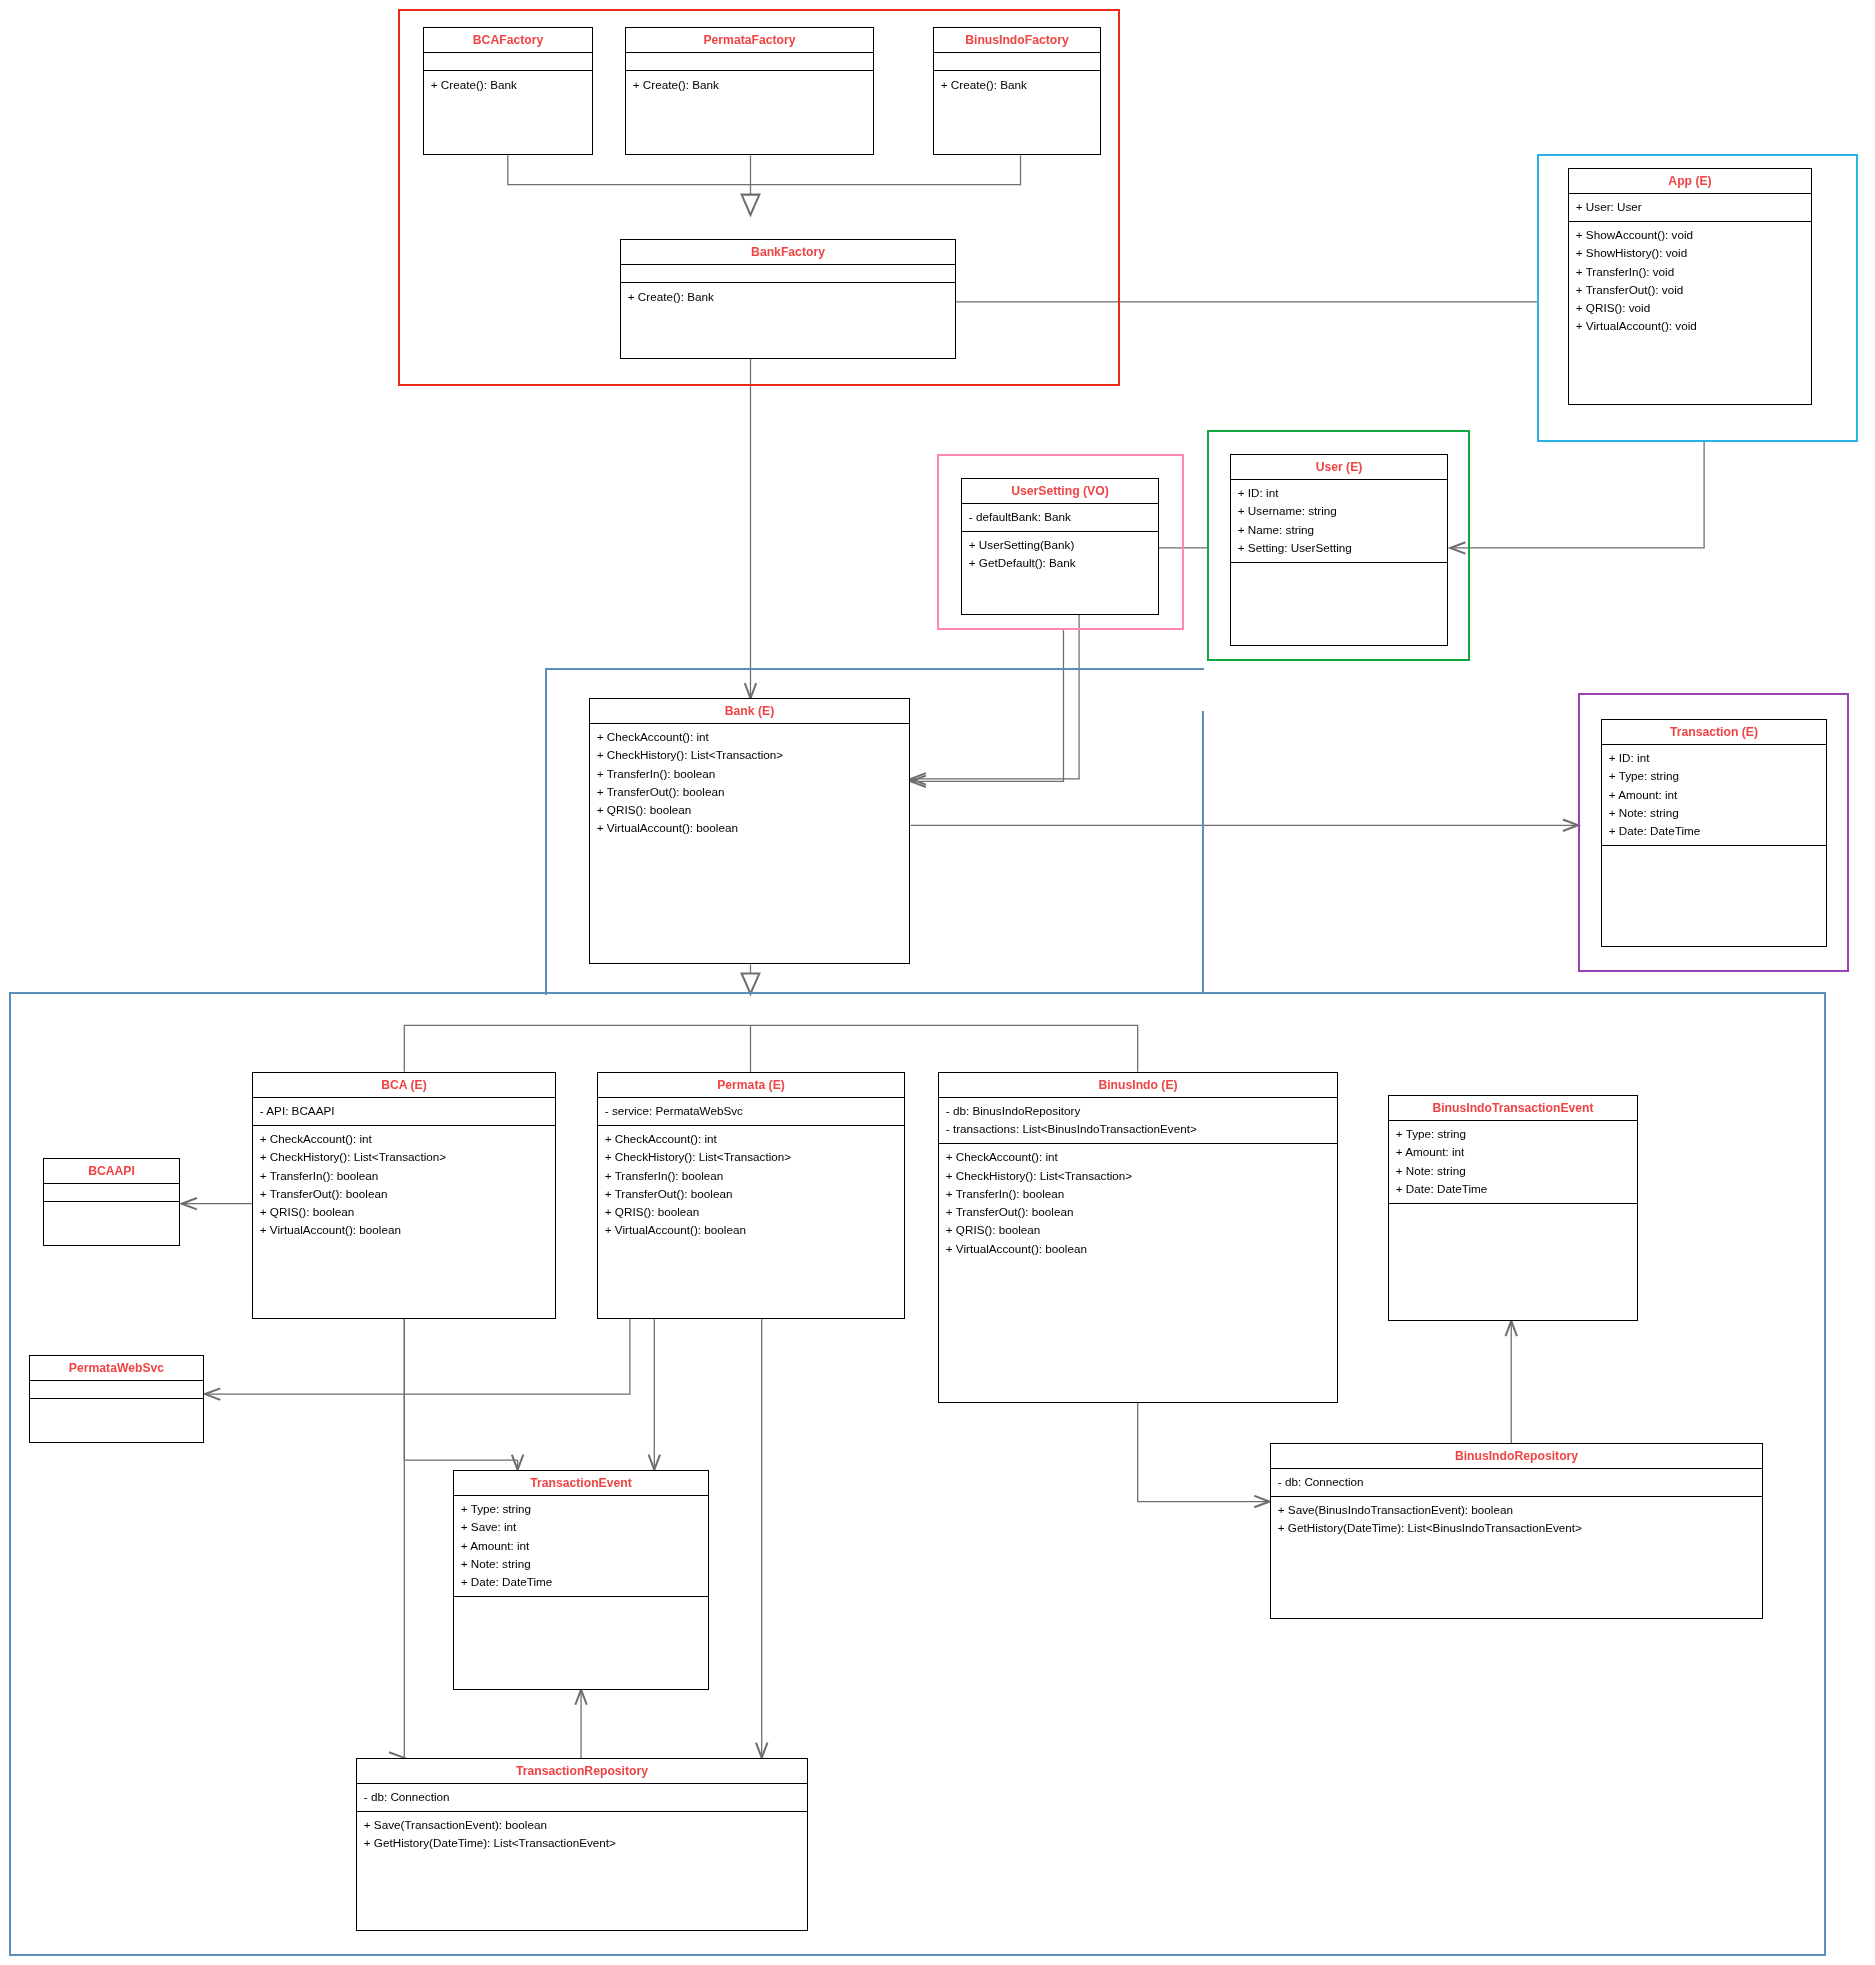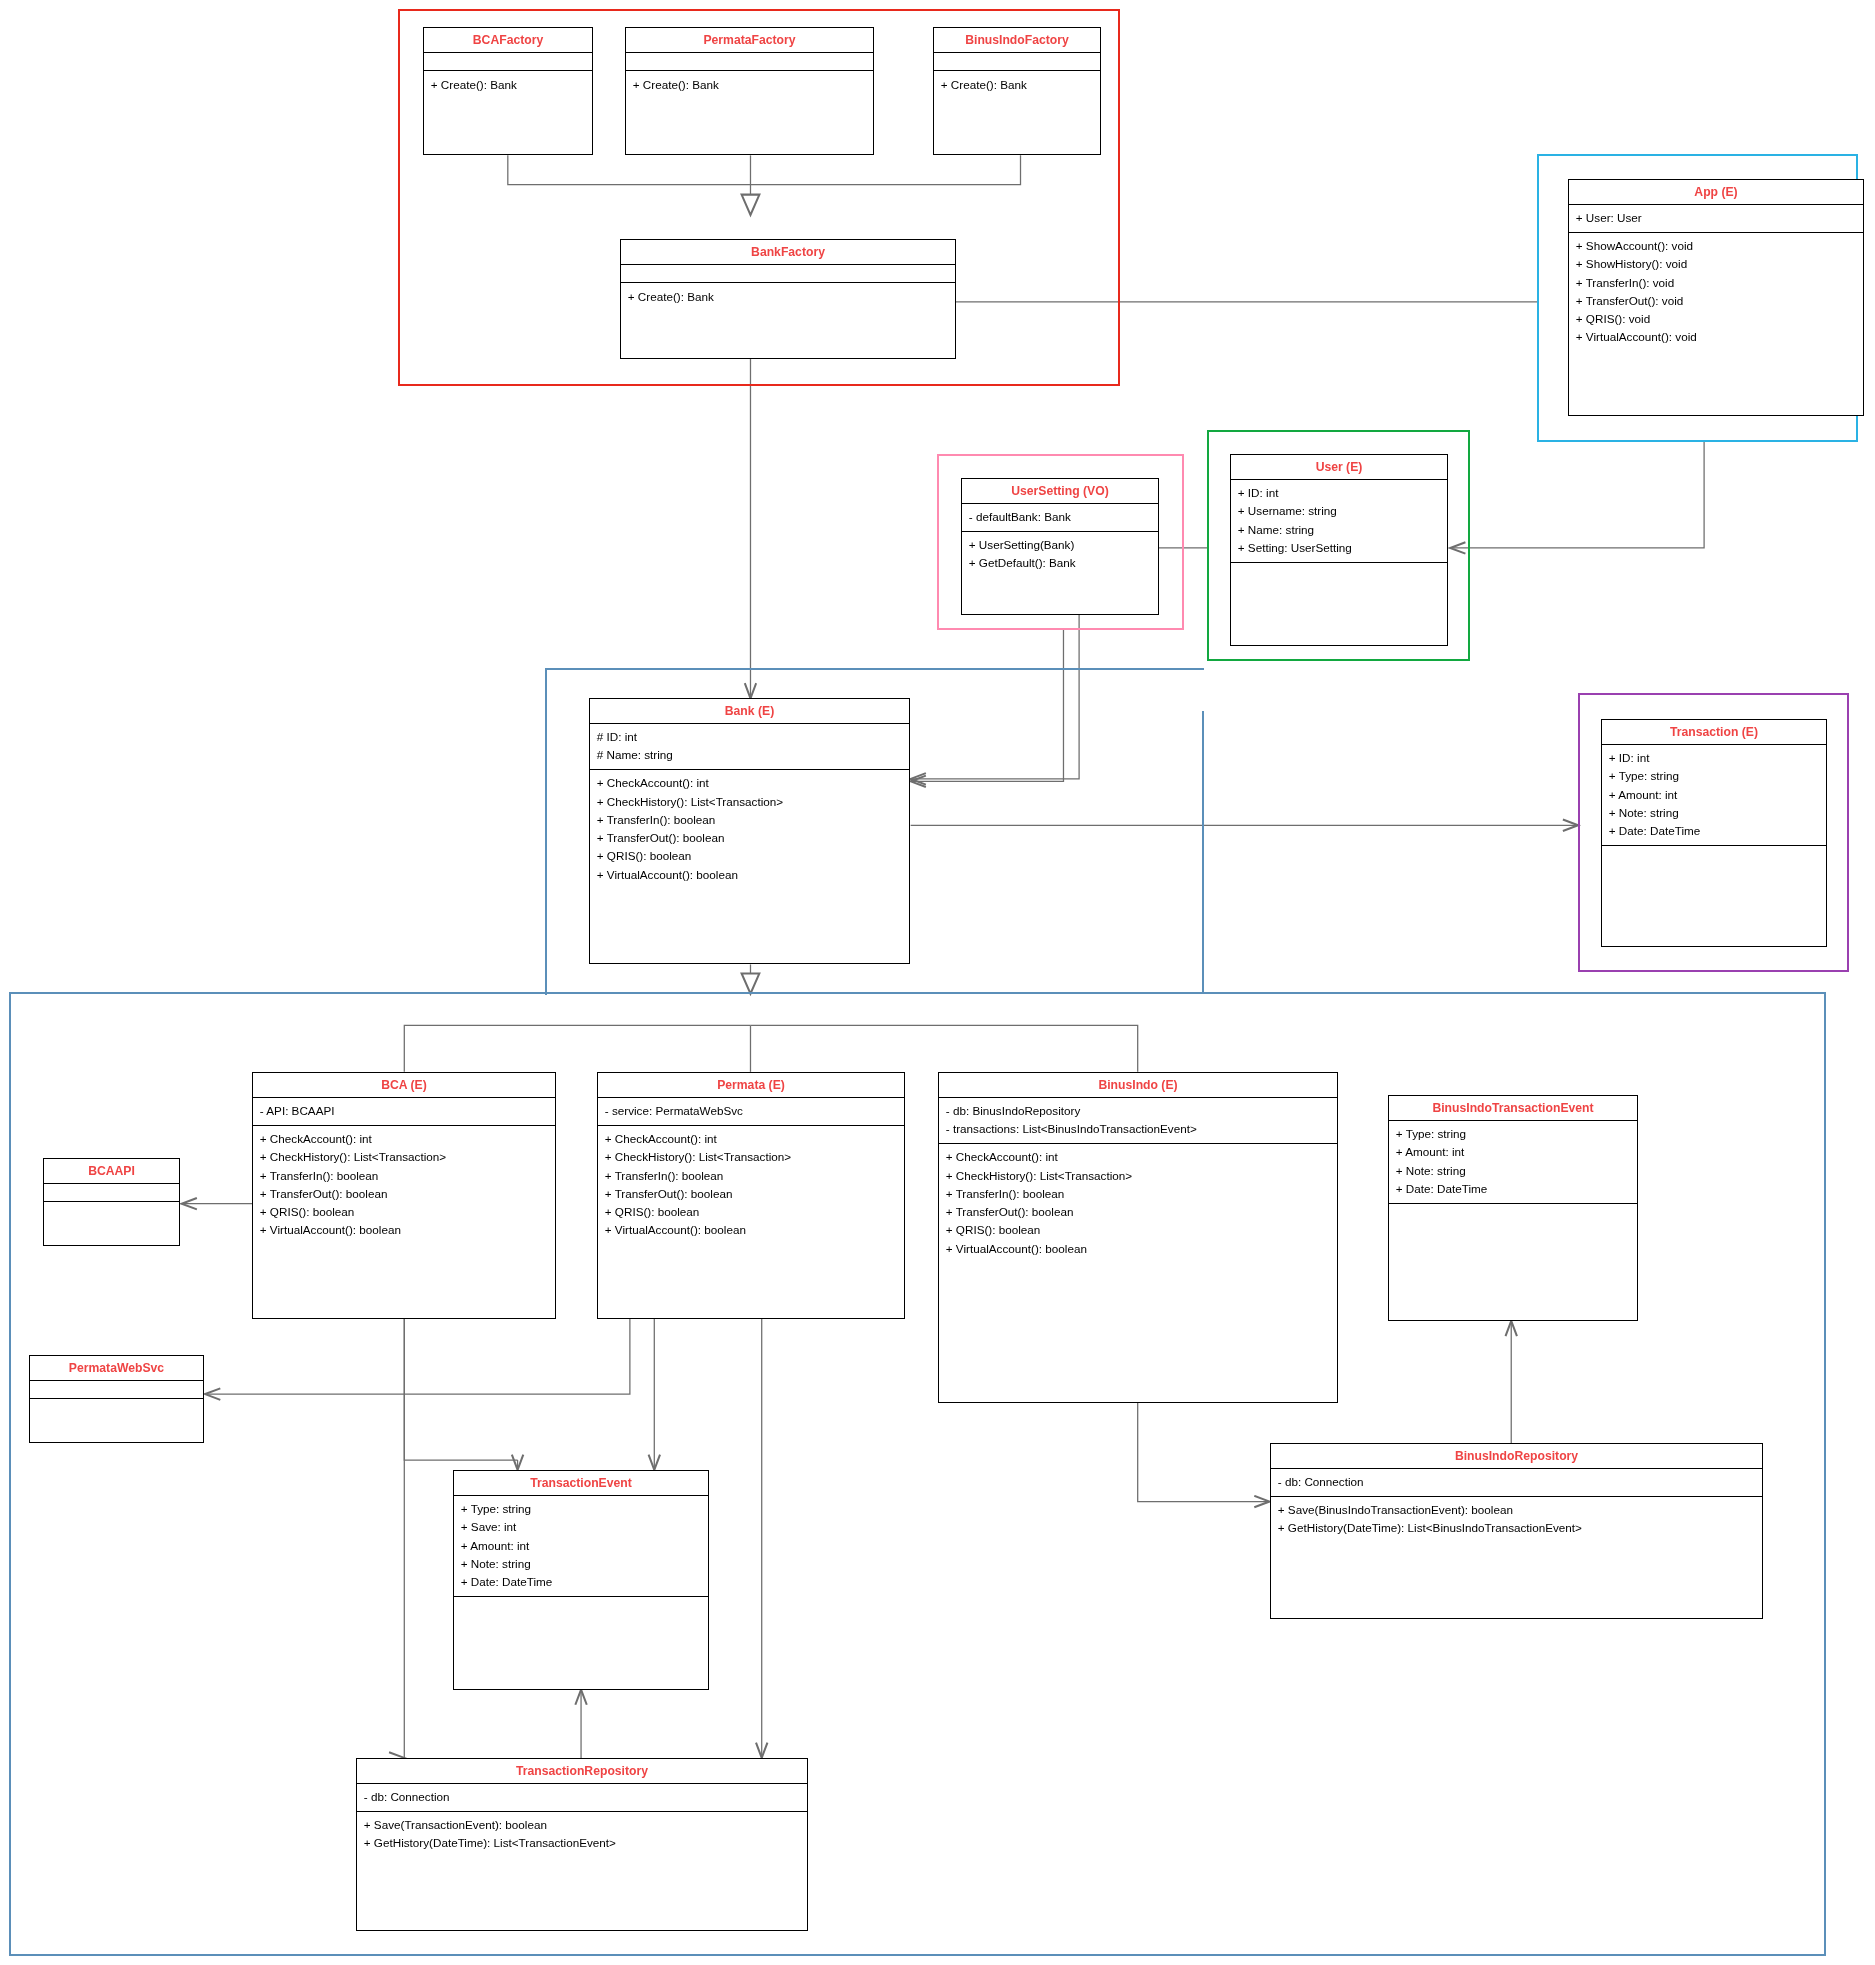--- a/index.html
+++ b/index.html
@@ -159,21 +159,21 @@
   </div>
 
   <div class="umlbox" style="left:612px; top:239px; width:336px; height:120px;margin-left:8px;">
     <div class="uml-title">BankFactory</div>
     <div class="uml-sec empty"></div>
     <div class="uml-sec">
       <div class="uml-row">+ Create(): Bank</div>
     </div>
   </div>
 
-  <div class="umlbox" style="left:1568px; top:179px; width:296px; height:237px;">
+  <div class="umlbox" style="left:1568px; top:168px; width:244px; height:237px;">
     <div class="uml-title">App (E)</div>
     <div class="uml-sec">
       <div class="uml-row">+ User: User</div>
     </div>
     <div class="uml-sec">
       <div class="uml-row">+ ShowAccount(): void</div>
       <div class="uml-row">+ ShowHistory(): void</div>
       <div class="uml-row">+ TransferIn(): void</div>
       <div class="uml-row">+ TransferOut(): void</div>
       <div class="uml-row">+ QRIS(): void</div>
@@ -211,24 +211,20 @@
       <div class="uml-row">+ Amount: int</div>
       <div class="uml-row">+ Note: string</div>
       <div class="uml-row">+ Date: DateTime</div>
     </div>
     <div class="uml-sec empty"></div>
   </div>
 
   <div class="umlbox" style="left:589px; top:698px; width:321px; height:266px;">
     <div class="uml-title">Bank (E)</div>
     <div class="uml-sec">
-      <div class="uml-row"># ID: int</div>
-      <div class="uml-row"># Name: string</div>
-    </div>
-    <div class="uml-sec">
       <div class="uml-row">+ CheckAccount(): int</div>
       <div class="uml-row">+ CheckHistory(): List&lt;Transaction&gt;</div>
       <div class="uml-row">+ TransferIn(): boolean</div>
       <div class="uml-row">+ TransferOut(): boolean</div>
       <div class="uml-row">+ QRIS(): boolean</div>
       <div class="uml-row">+ VirtualAccount(): boolean</div>
     </div>
   </div>
 
   <div class="umlbox" style="left:252px; top:1072px; width:304px; height:247px;">

